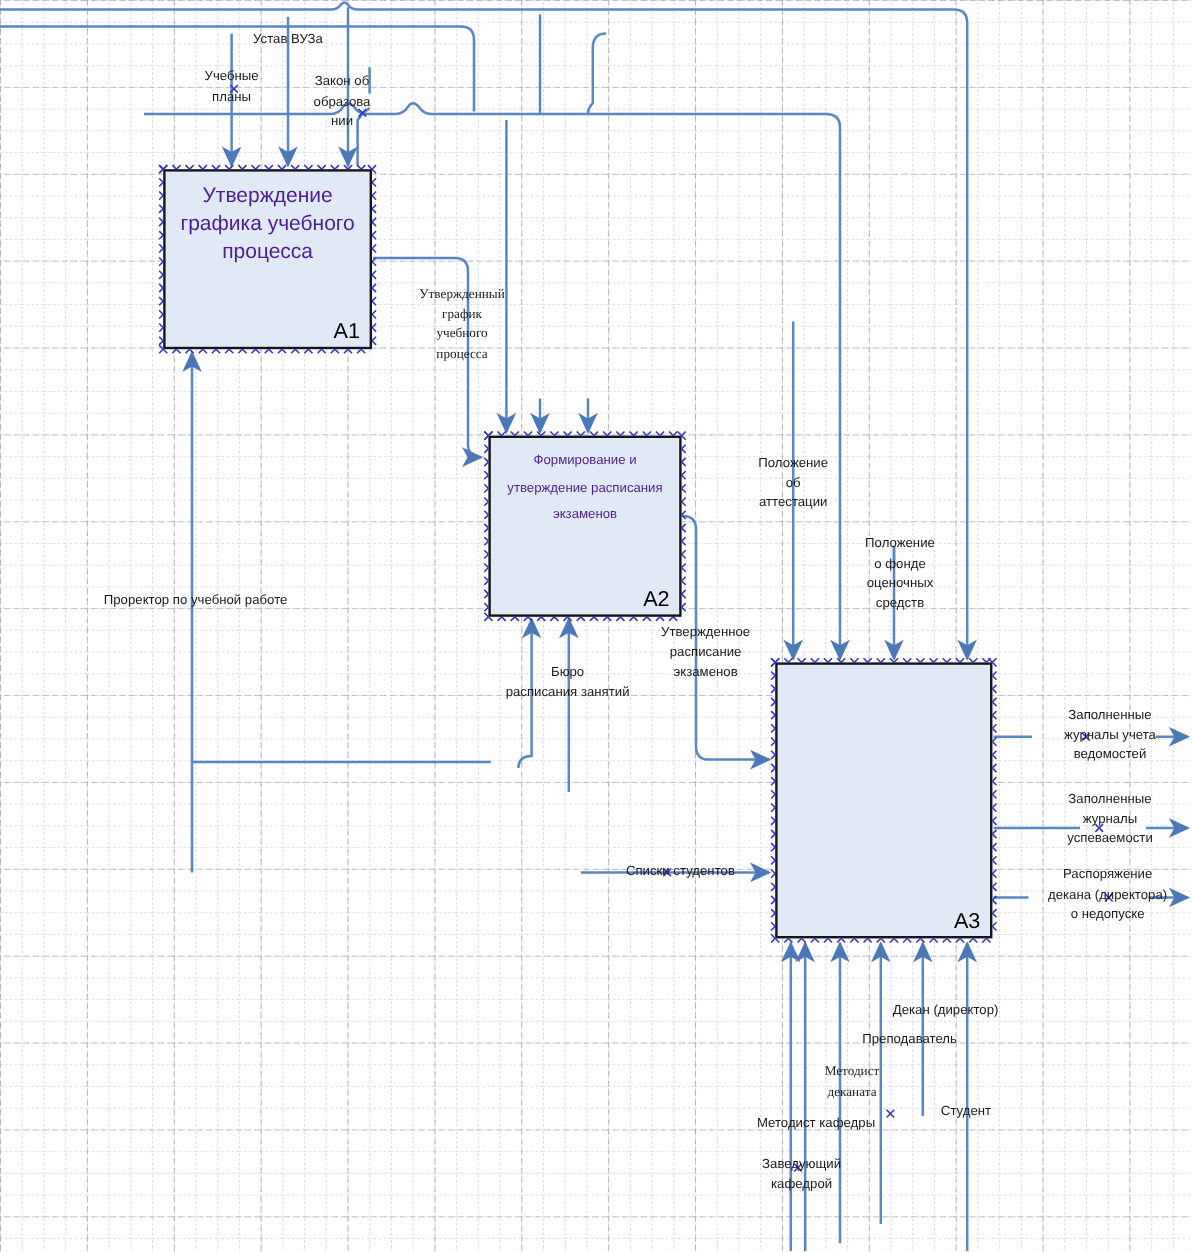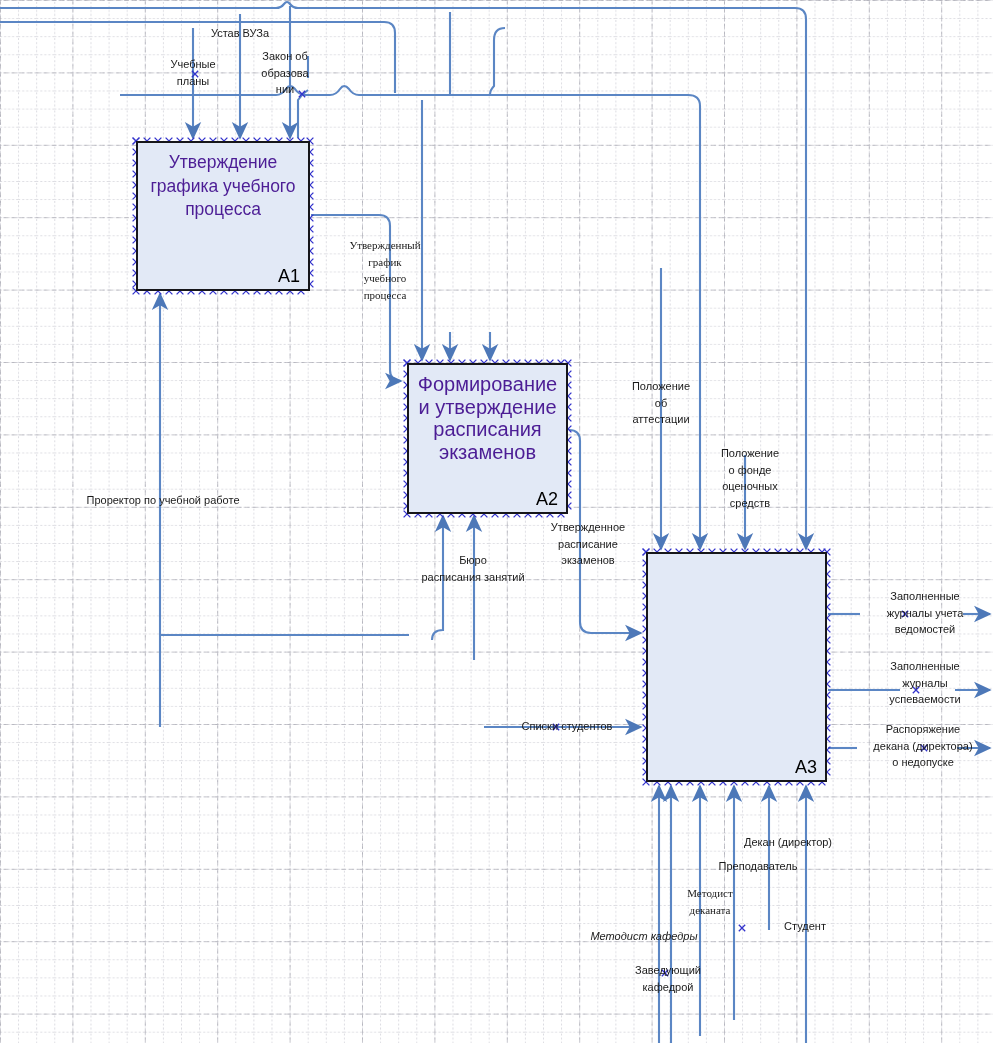--- a/index.html
+++ b/index.html
@@ -335,37 +335,37 @@
 
   <div class="box" style="left:136px;top:141px;width:174px;height:150px;">
     <div class="title">Утверждение
 графика
 учебного
 процесса</div>
     <div class="code">A1</div>
   </div>
 
   <div class="box" style="left:407px;top:363px;width:161px;height:151px;">
-    <div class="title" style="font-size:20px;line-height:22.5px;">Формирование
+    <div class="title" style="font-size:11px;line-height:22.5px;">Формирование
 и утверждение
 расписания
 экзаменов</div>
     <div class="code">A2</div>
   </div>
 
   <div class="box" style="left:646px;top:552px;width:181px;height:230px;">
     <div class="code">A3</div>
   </div>
 
   <div class="lbl" style="left:170px;top:25px;width:140px;">Устав ВУЗа</div>
 
   <div class="lbl" style="left:143px;top:56px;width:100px;">Учебные
 планы</div>
 
-  <div class="lbl" style="left:240px;top:48px;width:90px;">Закон об
+  <div class="lbl" style="left:240px;top:60px;width:90px;">Закон об
 образова
 нии</div>
 
   <div class="lbl" style="left:325px;top:237px;width:120px;font-family:Liberation Serif, serif;">Утвержденный
 график
 учебного
 процесса</div>
 
   <div class="lbl" style="left:38px;top:492px;width:250px;">Проректор по учебной работе</div>
 
@@ -399,20 +399,20 @@
 декана (директора)
 о недопуске</div>
 
   <div class="lbl" style="left:703px;top:834px;width:170px;">Декан (директор)</div>
 
   <div class="lbl" style="left:678px;top:858px;width:160px;">Преподаватель</div>
 
   <div class="lbl" style="left:655px;top:885px;width:110px;font-family:Liberation Serif, serif;">Методист
 деканата</div>
 
-  <div class="lbl" style="left:564px;top:928px;width:160px;font-style:italic;">Методист кафедры</div>
+  <div class="lbl" style="left:600px;top:928px;width:160px;">Методист кафедры</div>
 
   <div class="lbl" style="left:760px;top:918px;width:90px;">Студент</div>
 
   <div class="lbl" style="left:608px;top:962px;width:120px;">Заведующий
 кафедрой</div>
 
 </div>
 
 </body></html>

